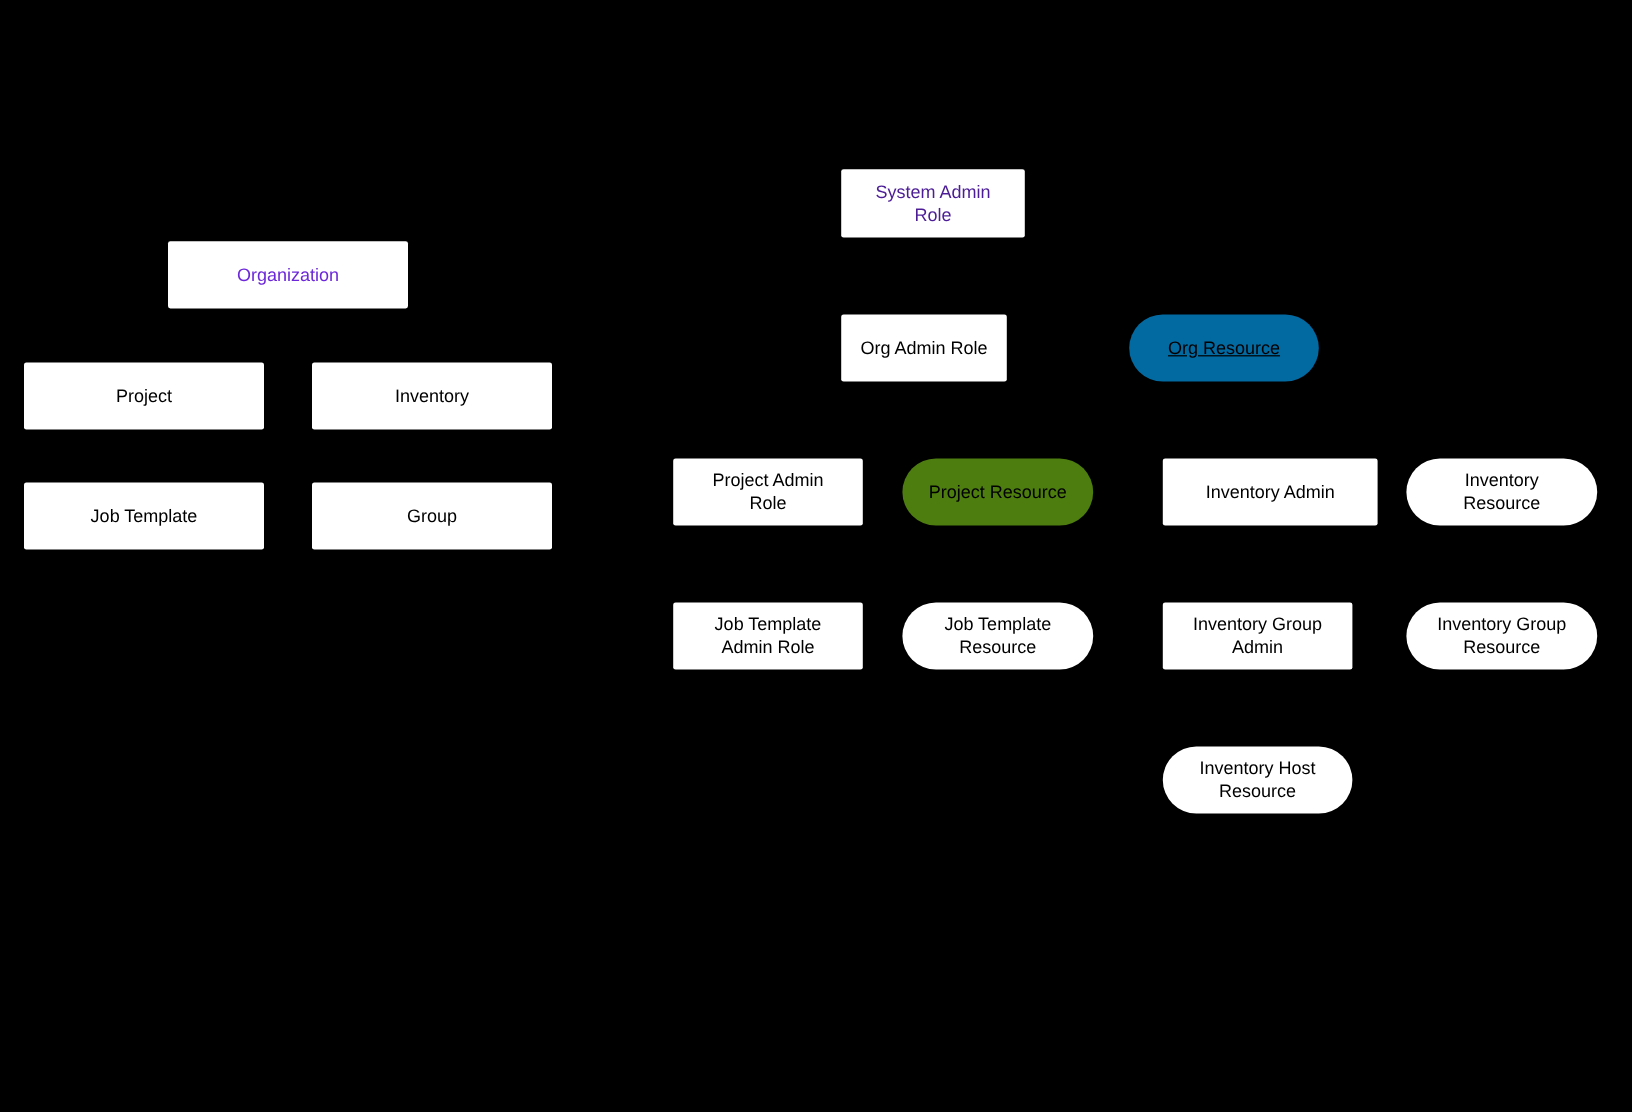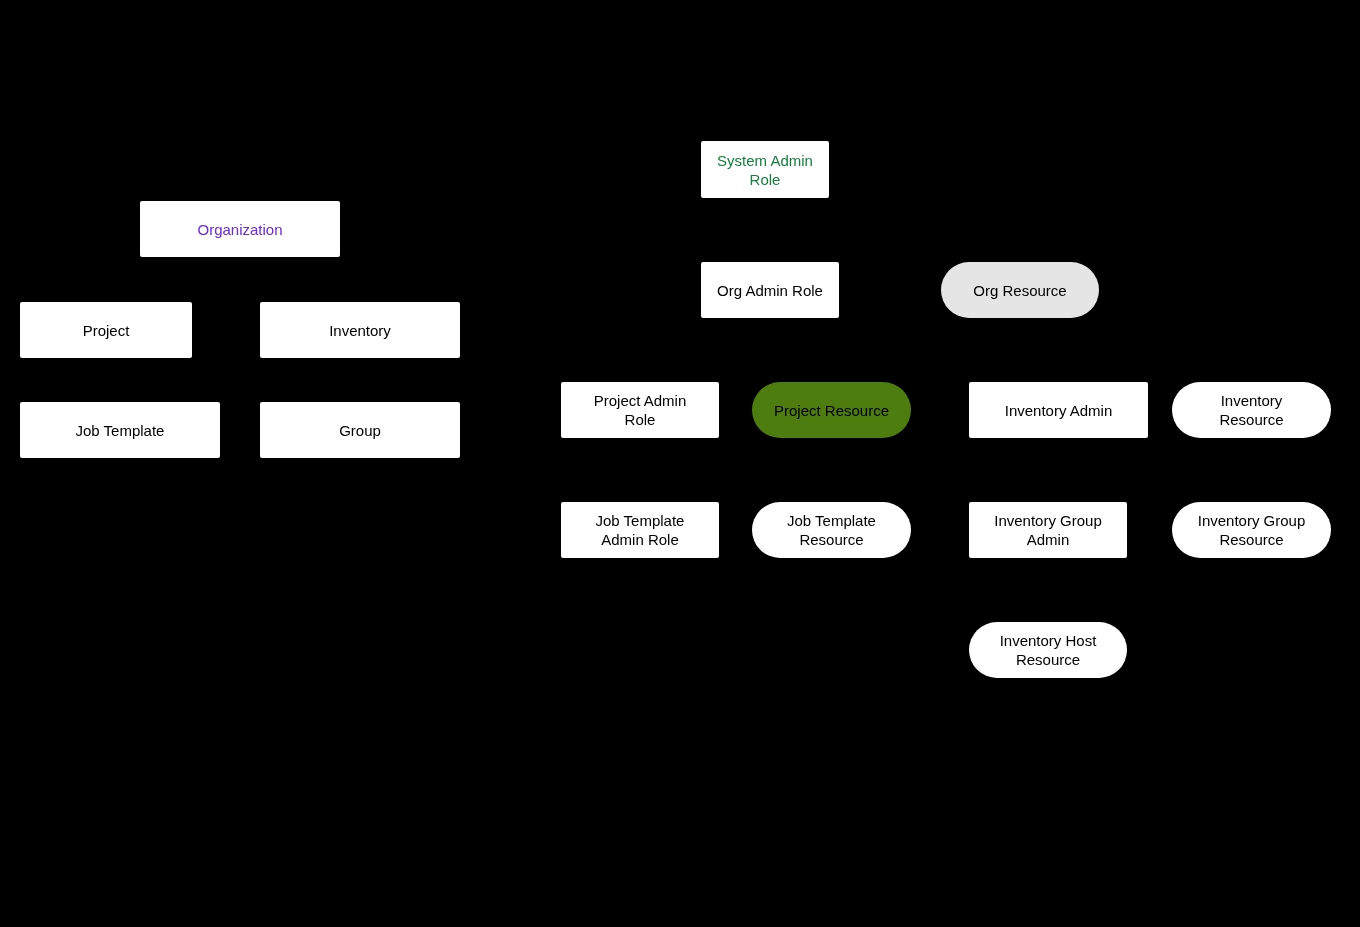--- a/index.html
+++ b/index.html
@@ -34,28 +34,28 @@
   }
   .pill {
     border-radius: 999px;
   }
 </style>
 </head>
 <body>
 
 <div id="canvas">
     <div class="node rect" style="left: 140px; top: 201px; width: 200px; height: 56px; background: rgb(255, 255, 255); color: #6d28d9;">Organization</div>
-    <div class="node rect" style="left: 20px; top: 302px; width: 172px; height: 56px; background: rgb(255, 255, 255); color: rgb(0, 0, 0);">Project</div>
+    <div class="node rect" style="left: 20px; top: 302px; width: 200px; height: 56px; background: rgb(255, 255, 255); color: rgb(0, 0, 0);">Project</div>
     <div class="node rect" style="left: 260px; top: 302px; width: 200px; height: 56px; background: rgb(255, 255, 255); color: rgb(0, 0, 0);">Inventory</div>
     <div class="node rect" style="left: 20px; top: 402px; width: 200px; height: 56px; background: rgb(255, 255, 255); color: rgb(0, 0, 0);">Job Template</div>
     <div class="node rect" style="left: 260px; top: 402px; width: 200px; height: 56px; background: rgb(255, 255, 255); color: rgb(0, 0, 0);">Group</div>
-    <div class="node rect" style="left: 701px; top: 141px; width: 128px; height: 57px; background: rgb(255, 255, 255); color: #15803d;">System Admin
+    <div class="node rect" style="left: 701px; top: 141px; width: 153px; height: 57px; background: rgb(255, 255, 255); color: #4c1d95;">System Admin
 Role</div>
     <div class="node rect" style="left: 701px; top: 262px; width: 138px; height: 56px; background: rgb(255, 255, 255); color: rgb(0, 0, 0);">Org Admin Role</div>
-    <div class="node pill" style="left: 941px; top: 262px; width: 158px; height: 56px; background: #e5e5e5; color: rgb(0, 0, 0);">Org Resource</div>
+    <div class="node pill" style="left: 941px; top: 262px; width: 158px; height: 56px; background: #0369a1; color: rgb(0, 0, 0); text-decoration: underline;">Org Resource</div>
     <div class="node rect" style="left: 561px; top: 382px; width: 158px; height: 56px; background: rgb(255, 255, 255); color: rgb(0, 0, 0);">Project Admin
 Role</div>
     <div class="node pill" style="left: 752px; top: 382px; width: 159px; height: 56px; background: #4d7c0f; color: rgb(0, 0, 0);">Project Resource</div>
     <div class="node rect" style="left: 969px; top: 382px; width: 179px; height: 56px; background: rgb(255, 255, 255); color: rgb(0, 0, 0);">Inventory Admin</div>
     <div class="node pill" style="left: 1172px; top: 382px; width: 159px; height: 56px; background: rgb(255, 255, 255); color: rgb(0, 0, 0);">Inventory
 Resource</div>
     <div class="node rect" style="left: 561px; top: 502px; width: 158px; height: 56px; background: rgb(255, 255, 255); color: rgb(0, 0, 0);">Job Template
 Admin Role</div>
     <div class="node pill" style="left: 752px; top: 502px; width: 159px; height: 56px; background: rgb(255, 255, 255); color: rgb(0, 0, 0);">Job Template
 Resource</div>

